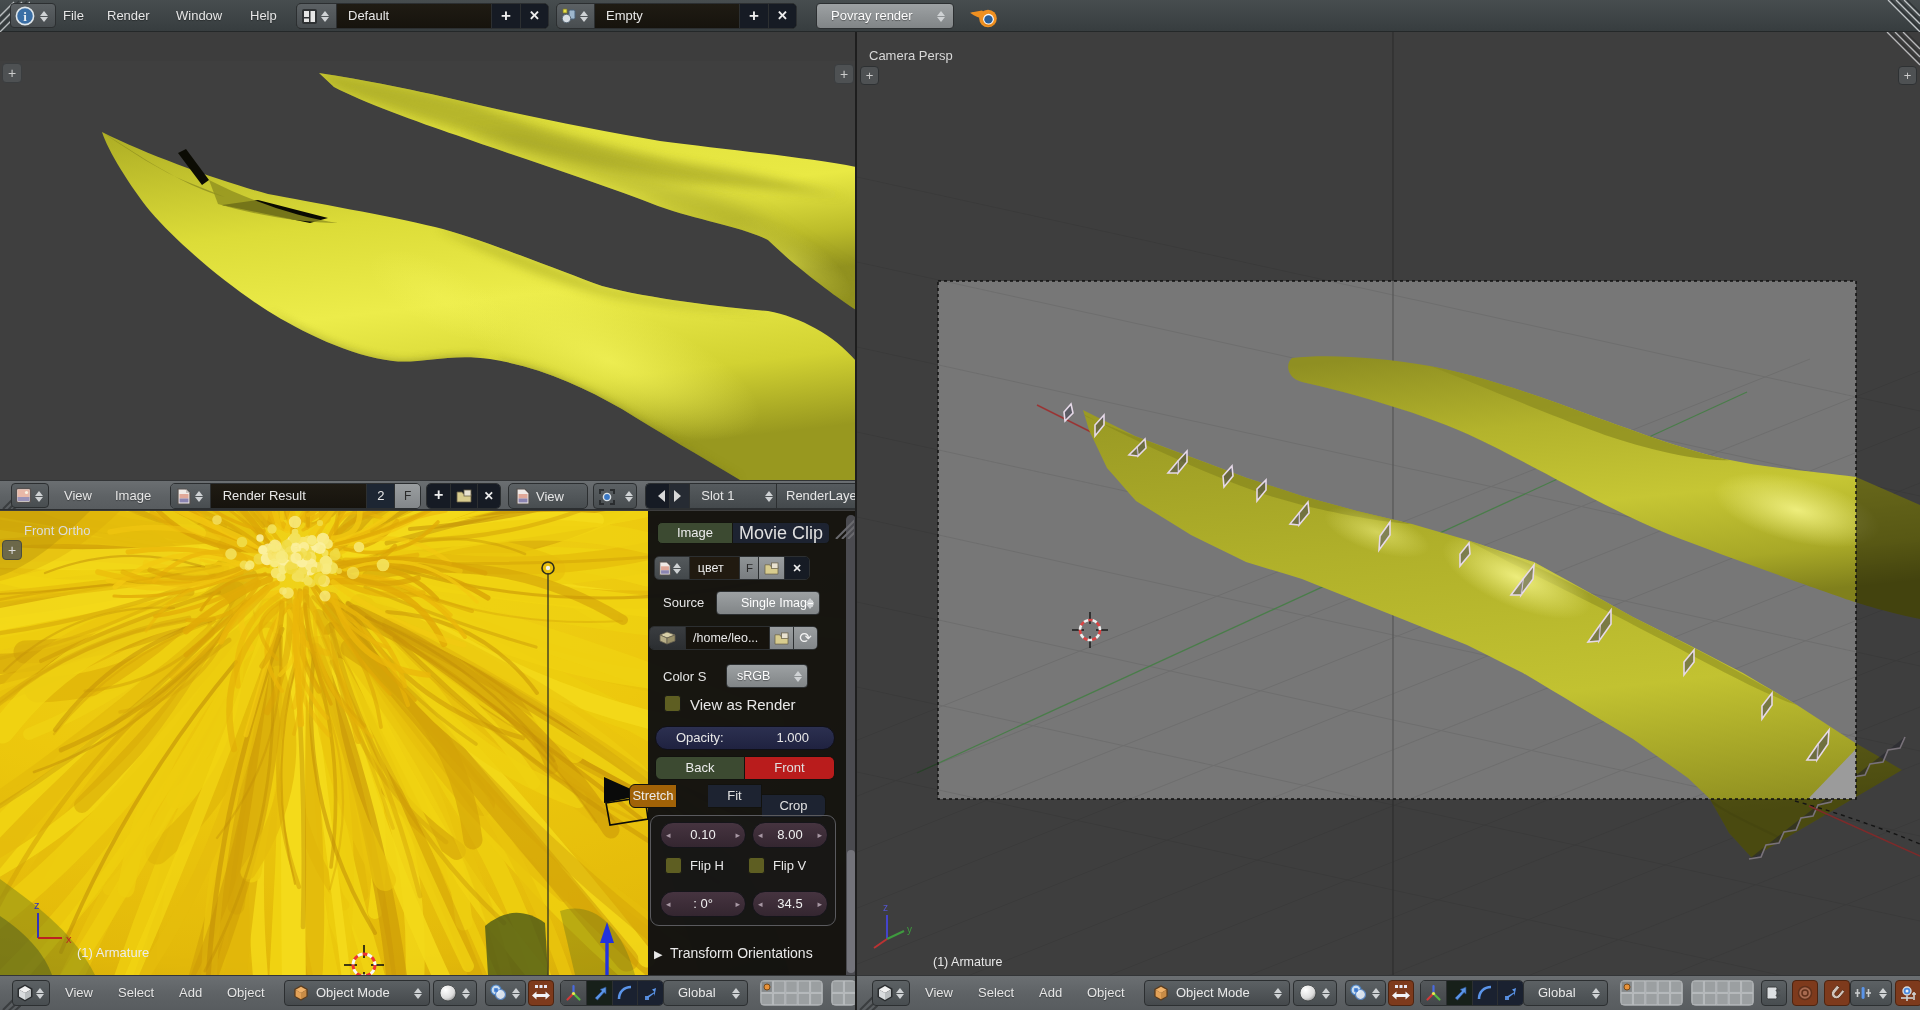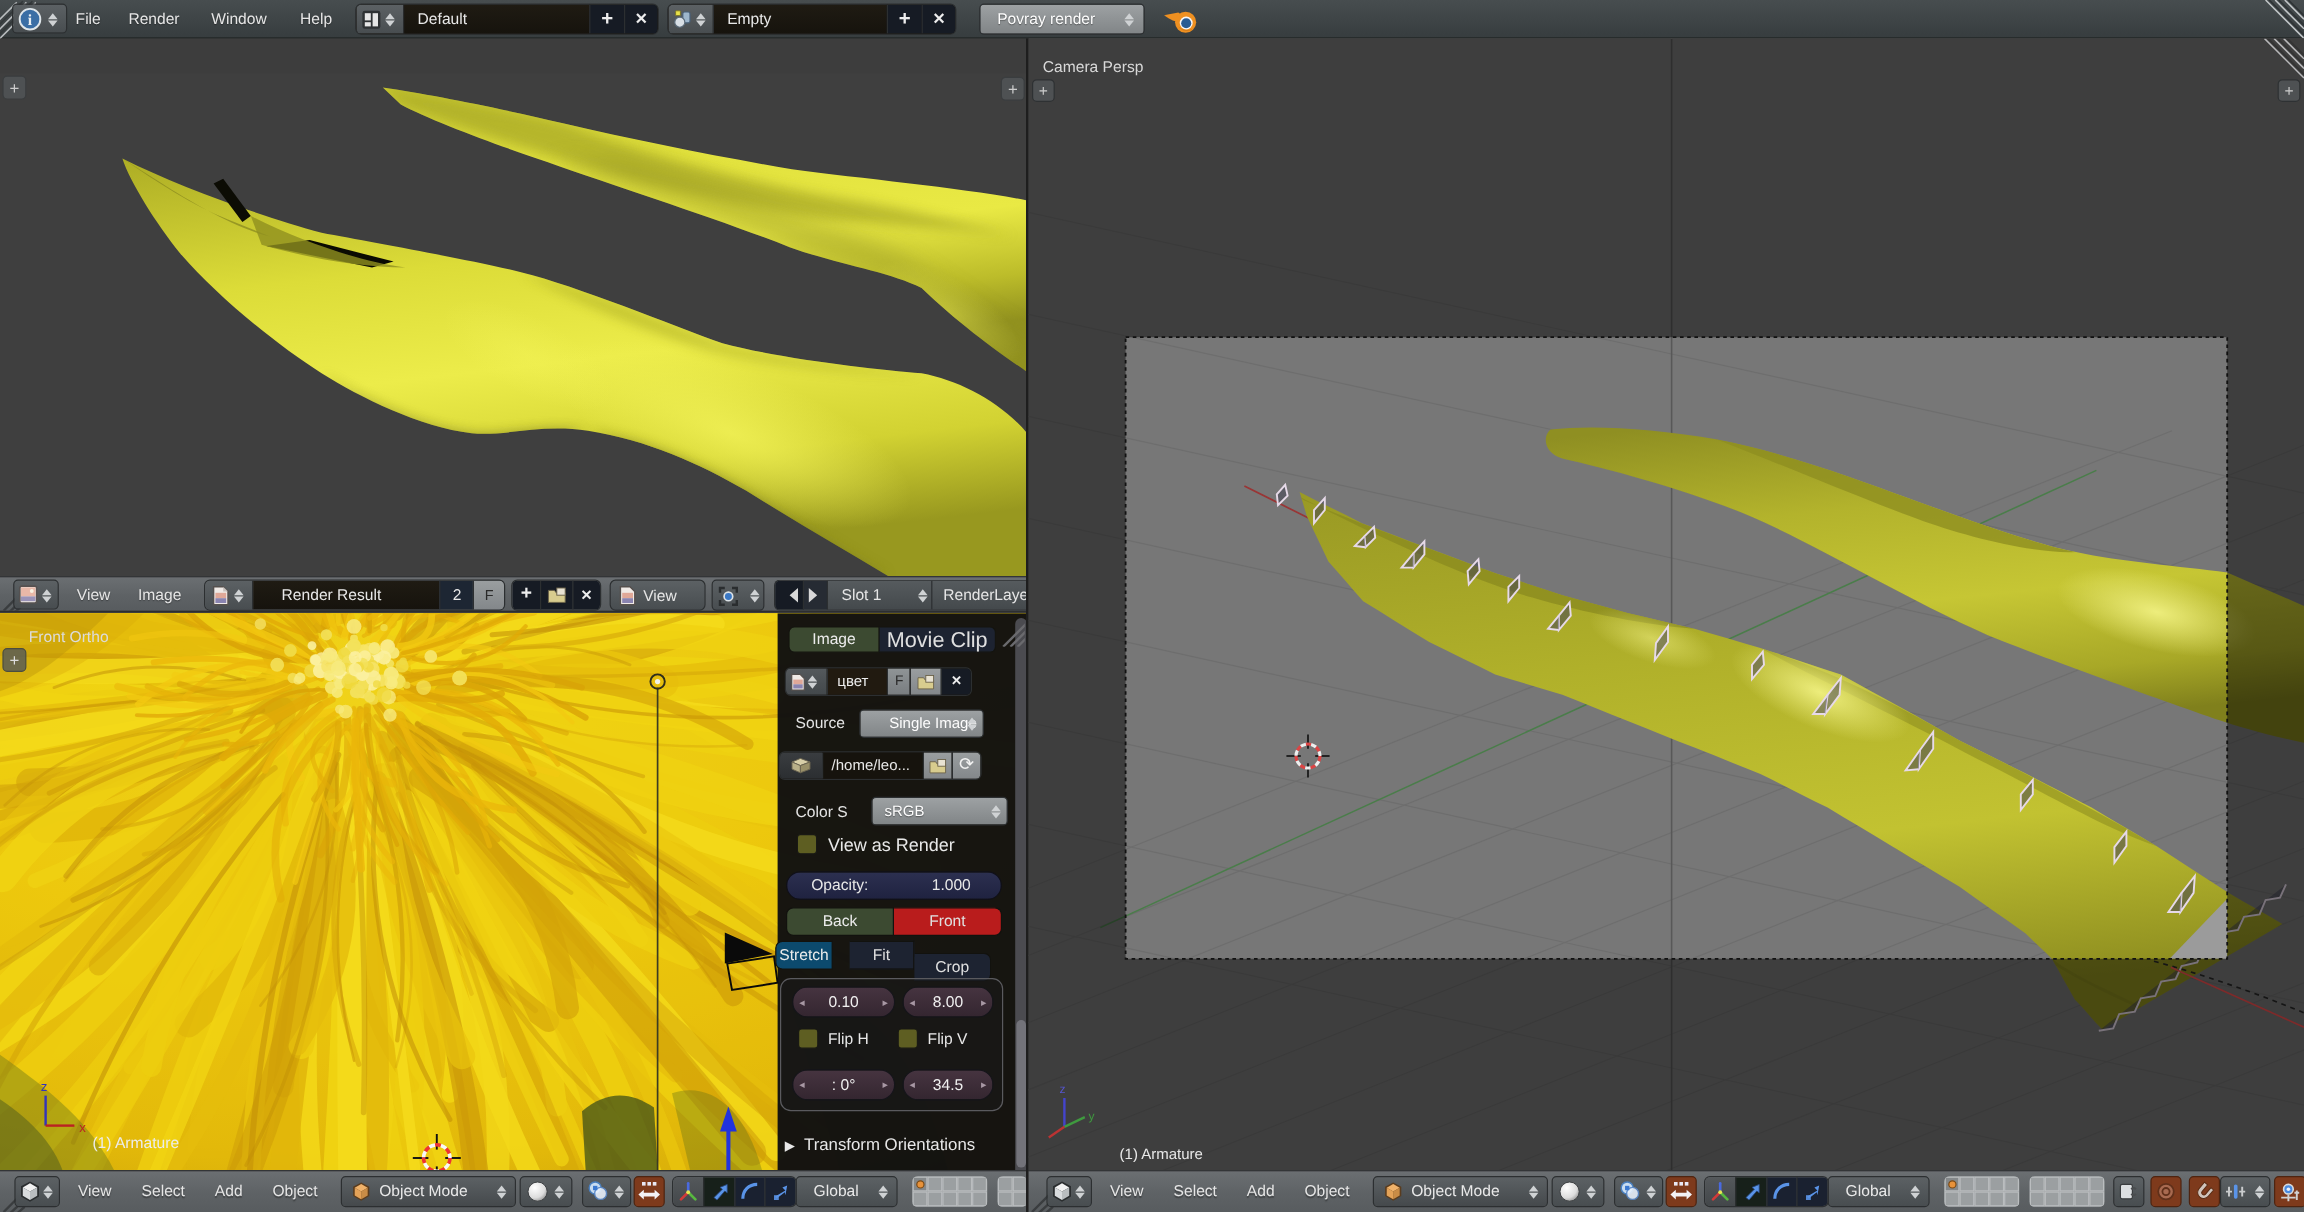--- a/index.html
+++ b/index.html
@@ -203,21 +203,21 @@
     <div class="abs grp" style="left:170px;top:2px;width:251px;height:26px;">
       <div style="width:40px;background:linear-gradient(#5c6164,#484d50);display:flex;align-items:center;border-right:1px solid #2c2f31;">
         <svg width="16" height="17" style="margin-left:5px" viewBox="0 0 16 17">
           <path d="M2,1 L10,1 L14,5 L14,16 L2,16 Z" fill="#f0eae6" stroke="#55504e" stroke-width="1.2"></path>
           <path d="M10,1 L10,5 L14,5 Z" fill="#c8c2be"></path>
           <rect x="3.5" y="6" width="9" height="4.5" fill="#e0a898"></rect>
           <rect x="3.5" y="10.5" width="9" height="4" fill="#8a84b0"></rect>
         </svg>
         <span class="updn" style="margin-left:3px"></span>
       </div>
-      <div style="width:157px;color:#e8e8e8;font-size:13px;line-height:24px;padding-left:24px;background:linear-gradient(#1f1b13,#16130d);">Render Result</div>
+      <div style="width:157px;color:#e8e8e8;font-size:13px;line-height:24px;padding-left:12px;background:linear-gradient(#1f1b13,#16130d);">Render Result</div>
       <div style="width:28px;background:#1d2633;color:#e8e8e8;font-size:13px;text-align:center;line-height:24px;border-left:1px solid #2c2f31;">2</div>
       <div style="width:26px;background:linear-gradient(#9a9ea0,#83878a);color:#2a2a2a;font-size:12px;text-align:center;line-height:24px;border-left:1px solid #2c2f31;">F</div>
     </div>
     <div class="abs grp" style="left:426px;top:2px;width:75px;height:26px;">
       <div style="width:24px;background:#161b24;color:#eee;font-size:16px;text-align:center;line-height:22px;font-weight:bold;">+</div>
       <div style="width:27px;background:#161b24;border-left:1px solid #2c2f31;display:flex;align-items:center;justify-content:center;">
         <svg width="16" height="14" viewBox="0 0 16 14">
             <path d="M1,3 L6,3 L7.5,5 L15,5 L15,13 L1,13 Z" fill="#d8cc8e" stroke="#6a6148" stroke-width="0.8"></path>
             <rect x="8" y="1" width="7" height="6" fill="#e8e2d2" stroke="#6a6148" stroke-width="0.8"></rect>
           </svg>
@@ -934,36 +934,36 @@
       <div style="width:24px;background:linear-gradient(#9a9ea0,#83878a);border-left:1px solid #2c2f31;display:flex;align-items:center;justify-content:center;">
         <svg width="15" height="13" viewBox="0 0 16 14">
             <path d="M1,3 L6,3 L7.5,5 L15,5 L15,13 L1,13 Z" fill="#d8cc8e" stroke="#6a6148" stroke-width="0.8"></path>
             <rect x="8" y="1" width="7" height="6" fill="#e8e2d2" stroke="#6a6148" stroke-width="0.8"></rect>
           </svg>
       </div>
       <div style="width:24px;background:linear-gradient(#9a9ea0,#83878a);border-left:1px solid #2c2f31;color:#f2f2f2;font-size:15px;text-align:center;line-height:22px;">⟳</div>
     </div>
 
     <span class="abs" style="left:663px;top:158px;color:#e4e4e4;font-size:13px;">Color S</span>
-    <div class="abs btn ddl" style="left:726px;top:153px;width:114px;height:24px;color:#fdfdfd;font-size:12.5px;">
+    <div class="abs btn ddl" style="left:726px;top:153px;width:82px;height:24px;color:#fdfdfd;font-size:12.5px;">
       <span style="margin-left:10px;line-height:22px;text-shadow:0 1px 1px rgba(0,0,0,0.4);">sRGB</span><span class="updn" style="position:absolute;right:4px;top:0;height:22px;"></span>
     </div>
 
     <div class="abs" style="left:664px;top:184px;width:17px;height:17px;background:#5e5e22;border:1.5px solid #191914;border-radius:3px;"></div>
     <span class="abs" style="left:690px;top:185px;color:#e8e8e8;font-size:15px;">View as Render</span>
 
     <div class="abs" style="left:655px;top:215px;width:180px;height:24px;background:linear-gradient(#2c3050,#1f2240);border:1px solid #101018;border-radius:12px;color:#e8e8e8;font-size:13px;">
       <span style="margin-left:20px;line-height:22px;">Opacity:</span>
       <span style="position:absolute;right:25px;line-height:22px;">1.000</span>
     </div>
 
     <div class="abs" style="left:655px;top:245px;width:90px;height:24px;background:#3c4a31;border:1px solid #12120e;border-radius:6px 0 0 6px;color:#ececec;font-size:13px;text-align:center;line-height:22px;">Back</div>
     <div class="abs" style="left:745px;top:245px;width:90px;height:24px;background:#b91c1c;border:1px solid #12120e;border-left:none;border-radius:0 6px 6px 0;color:#e0e0e0;font-size:13px;text-align:center;line-height:22px;">Front</div>
 
-    <div class="abs" style="left:646px;top:273px;width:48px;height:24px;background:#0c4a6e;border:1px solid #12120e;border-radius:6px 0 0 6px;color:#ececec;font-size:13px;text-align:center;line-height:22px;">Stretch</div>
+    <div class="abs" style="left:629px;top:273px;width:48px;height:24px;background:#a16207;border:1px solid #12120e;border-radius:6px 0 0 6px;color:#ececec;font-size:13px;text-align:center;line-height:22px;">Stretch</div>
     <div class="abs" style="left:708px;top:273px;width:54px;height:24px;background:#1d2331;border:1px solid #12120e;border-left:none;color:#e0e0e0;font-size:13px;text-align:center;line-height:22px;">Fit</div>
     <div class="abs" style="left:762px;top:273px;width:64px;height:24px;background:#1d2331;border:1px solid #12120e;border-left:none;border-radius:0 6px 6px 0;color:#e0e0e0;font-size:13px;text-align:center;line-height:22px;margin-top:10px;">Crop</div>
 
     <div class="abs" style="left:650px;top:304px;width:186px;height:111px;border:1px solid #5a5a5e;border-radius:9px;background:rgba(28,28,30,0.4);"></div>
     <div class="abs numf" style="left:660px;top:311px;width:86px;">
       <span class="na">◂</span>
         <span style="flex:1;text-align:center;">0.10</span>
         <span class="na">▸</span>
       </div>
     <div class="abs numf" style="left:752px;top:311px;width:76px;">

